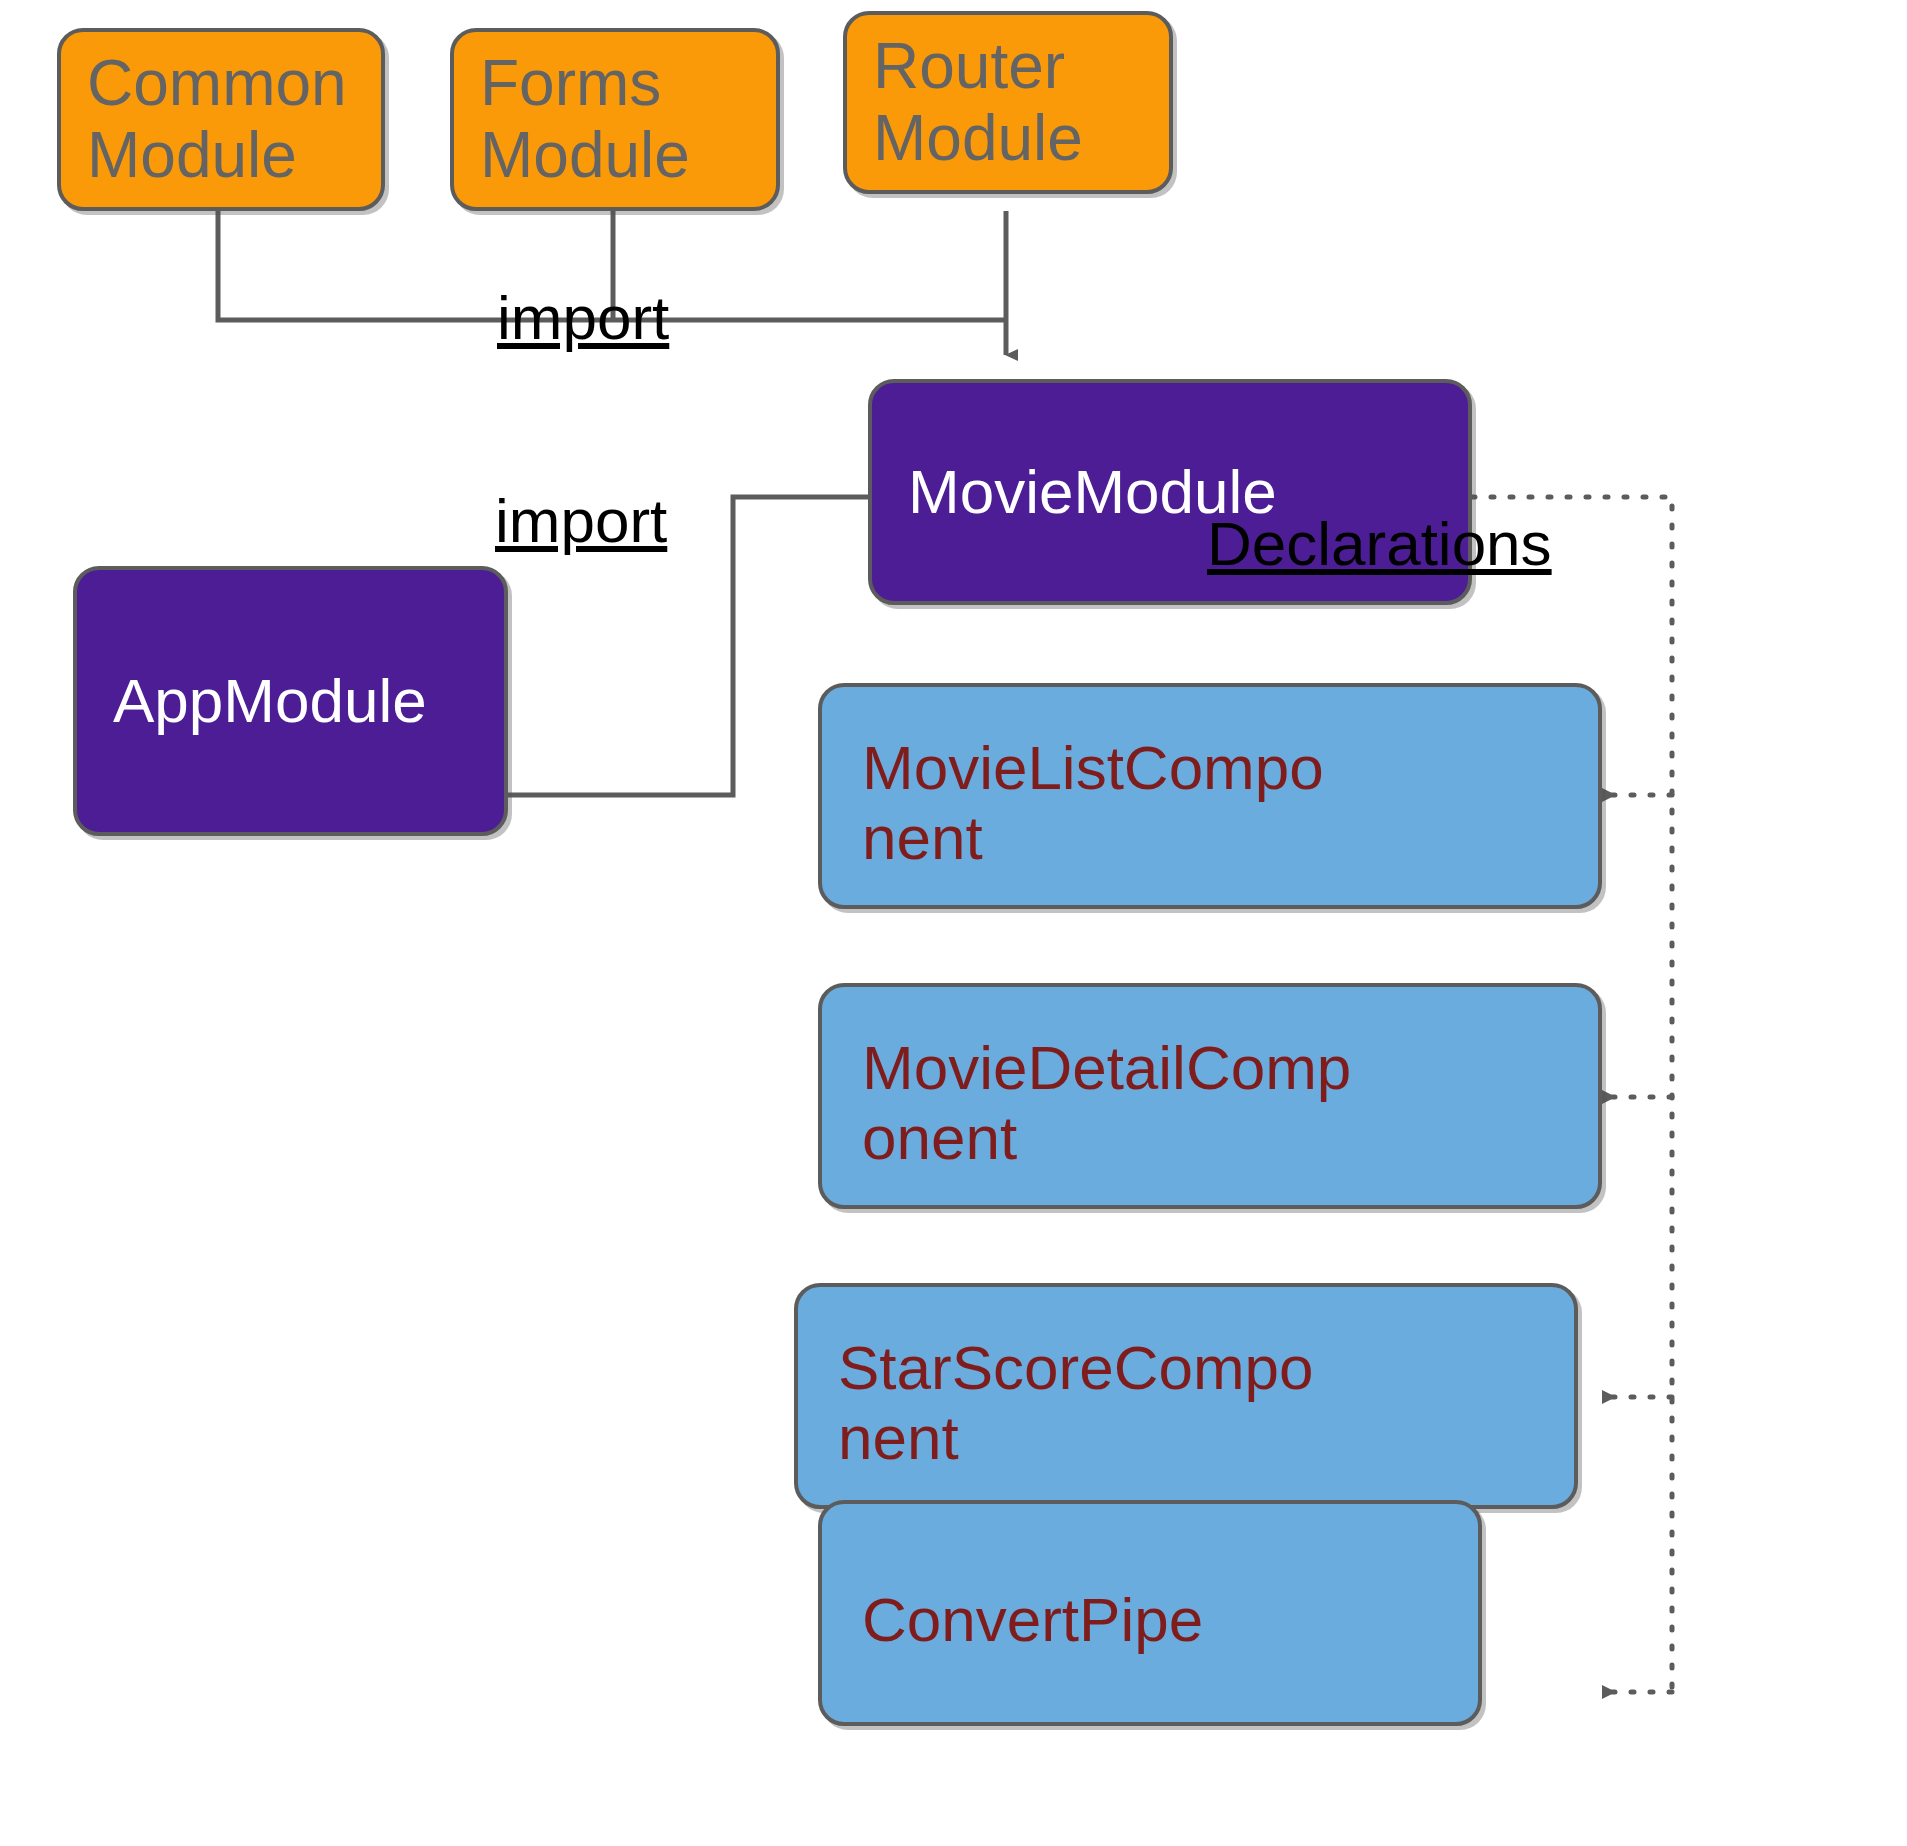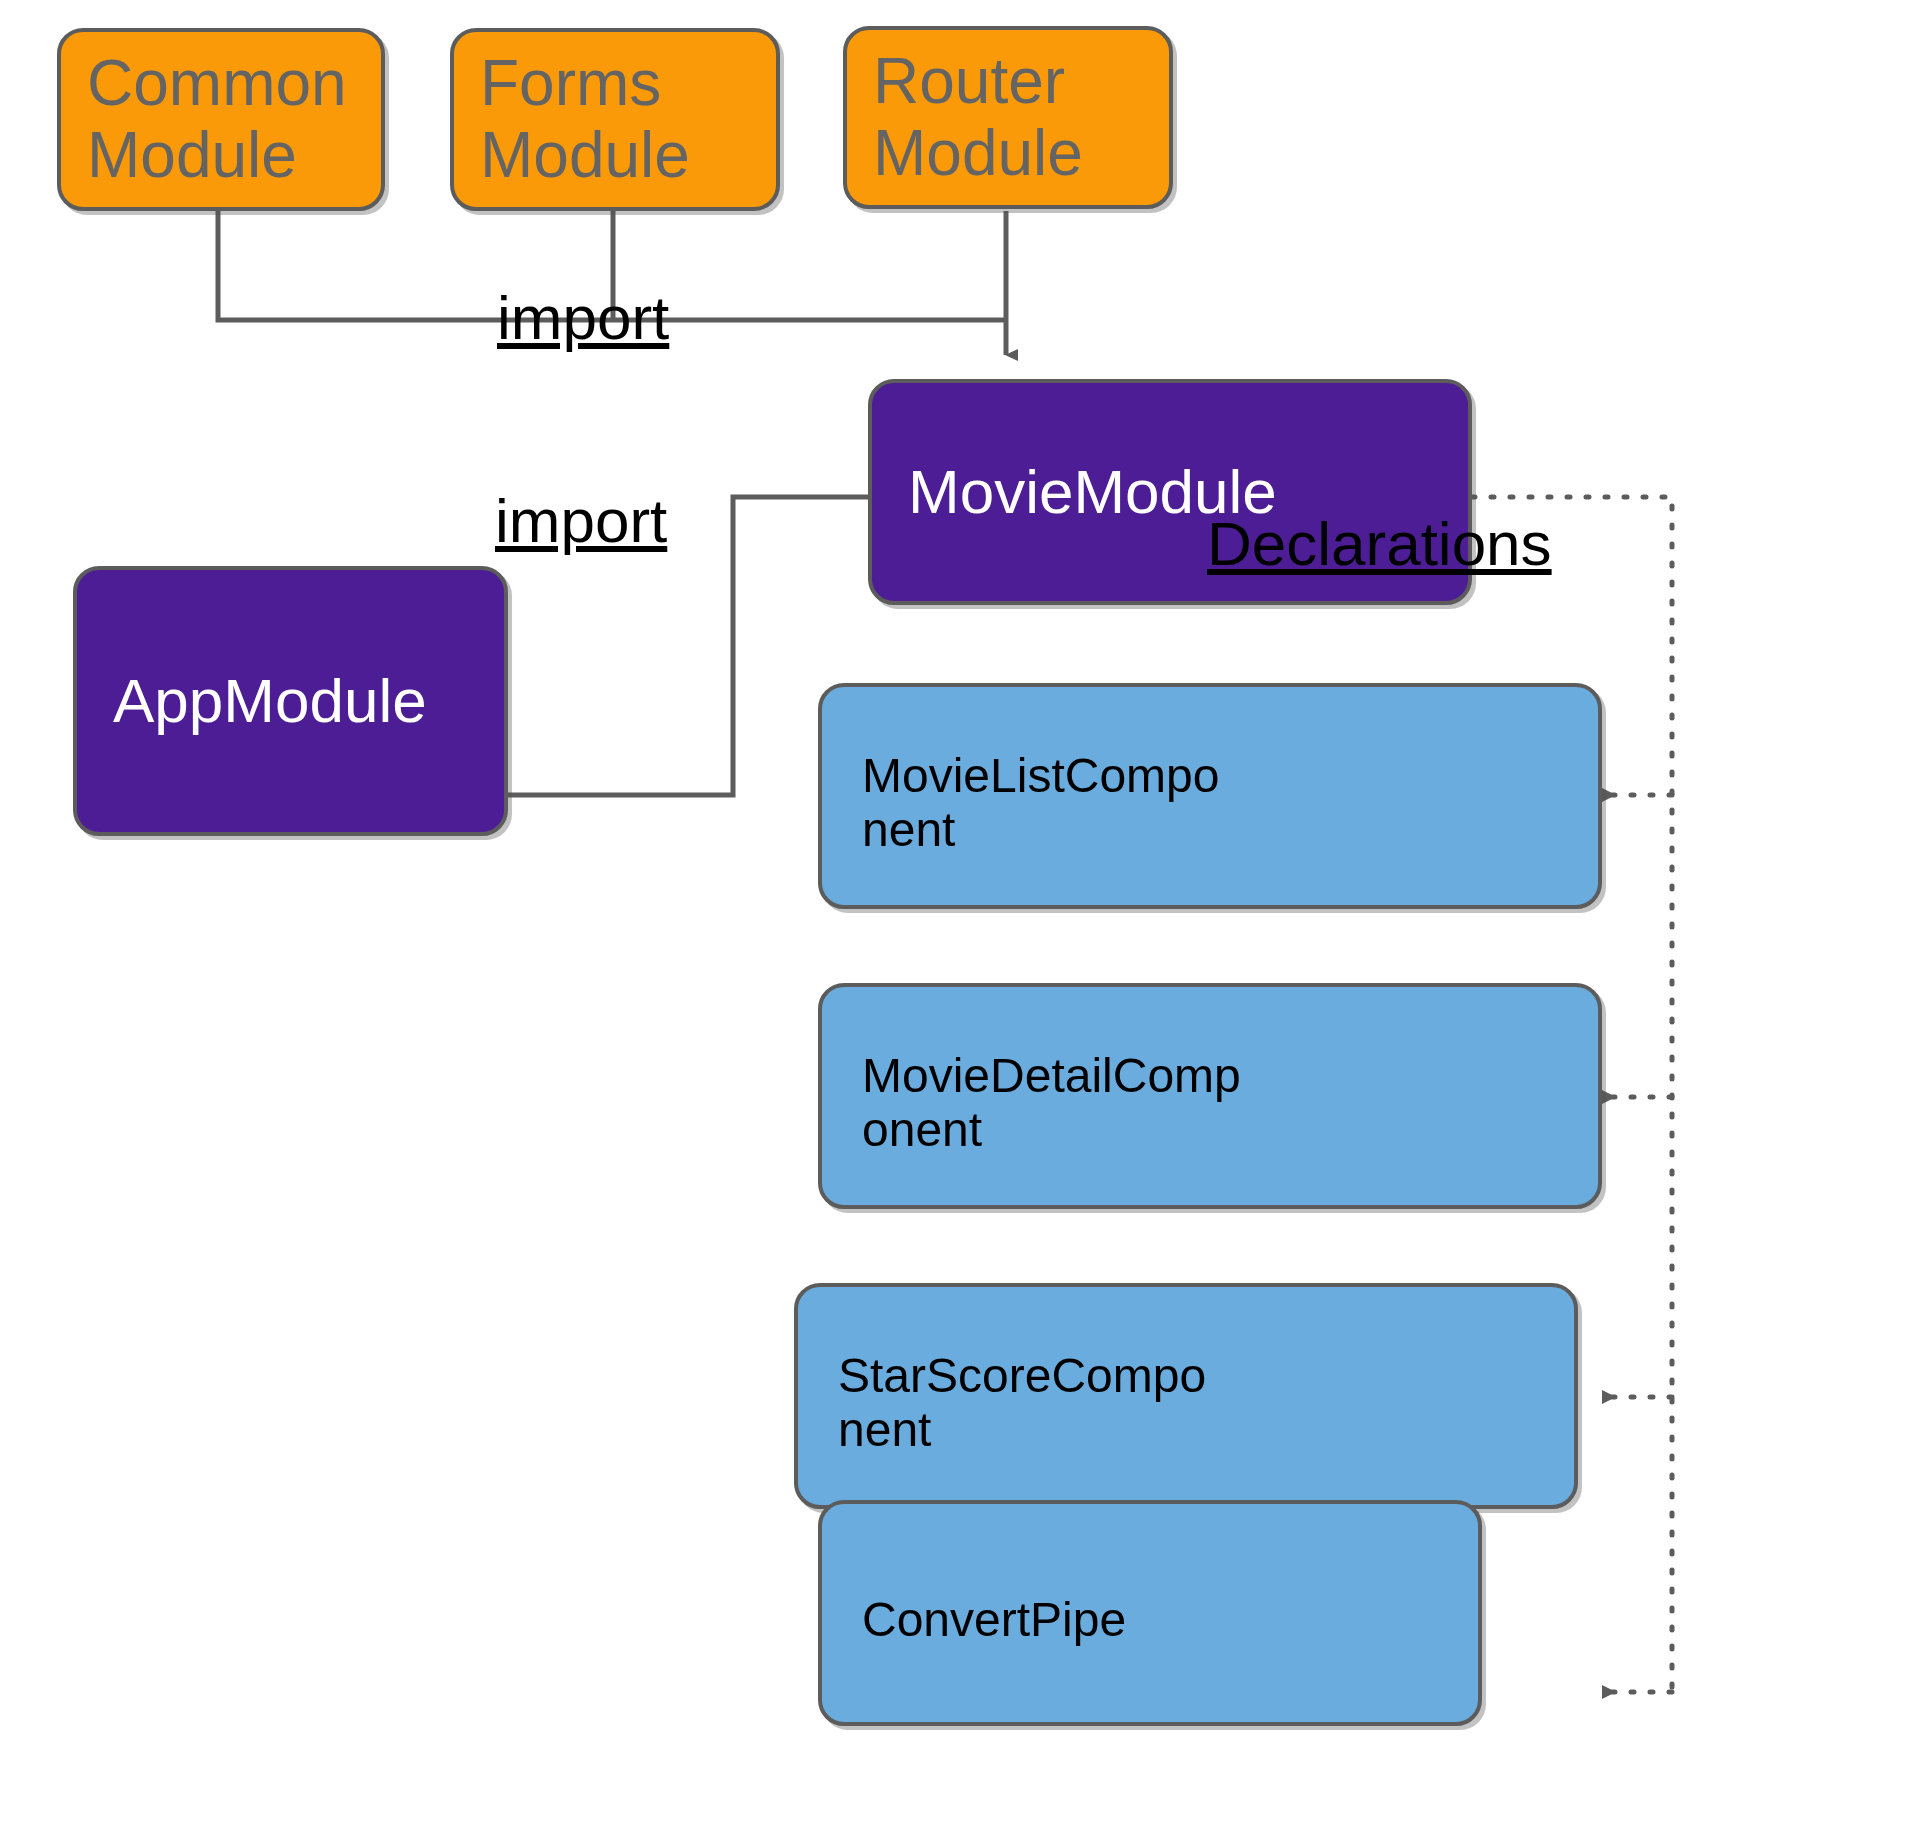--- a/index.html
+++ b/index.html
@@ -14,21 +14,21 @@
         display:flex;align-items:center;}
   .node span{display:block;width:100%;line-height:1.12;}
 
   .node.orange{background:#FA9A09;}
   .node.orange span{color:#646464;font-size:64px;padding:0 26px;text-align:left;}
 
   .node.red{background:#4c1d95;}
   .node.red span{color:#ffffff;font-size:62px;padding:0 36px;text-align:left;}
 
   .node.blue{background:#6AACDE;}
-  .node.blue span{color:#000000;font-size:48px;padding:0 40px;text-align:left;margin-top:13px;}
+  .node.blue span{color:#7f1d1d;font-size:62px;padding:0 40px;text-align:left;margin-top:13px;}
 
   .edge-label{position:absolute;color:#000000;font-size:62px;
               white-space:nowrap;line-height:1;text-decoration:underline;}
 </style>
 </head>
 <body>
 
 <div id="stage">
 
   <svg class="edges" viewBox="0 0 1907 1846" xmlns="http://www.w3.org/2000/svg">
@@ -63,21 +63,21 @@
   <div class="node orange" style="left:57px;top:28px;width:328px;height:183px;">
     <span style="white-space:pre-line;">Common
 Module</span>
   </div>
 
   <div class="node orange" style="left:450px;top:28px;width:330px;height:183px;">
     <span style="white-space:pre-line;">Forms
 Module</span>
   </div>
 
-  <div class="node orange" style="left:843px;top:26px;width:330px;height:183px;">
+  <div class="node orange" style="left:843px;top:11px;width:330px;height:183px;">
     <span style="white-space:pre-line;">Router
 Module</span>
   </div>
 
   <div class="node red" style="left:868px;top:379px;width:604px;height:226px;">
     <span style="white-space:pre-line;">MovieModule</span>
   </div>
 
   <div class="node red" style="left:57px;top:566px;width:435px;height:270px;margin-left:16px;">
     <span style="white-space:pre-line;">AppModule</span>

